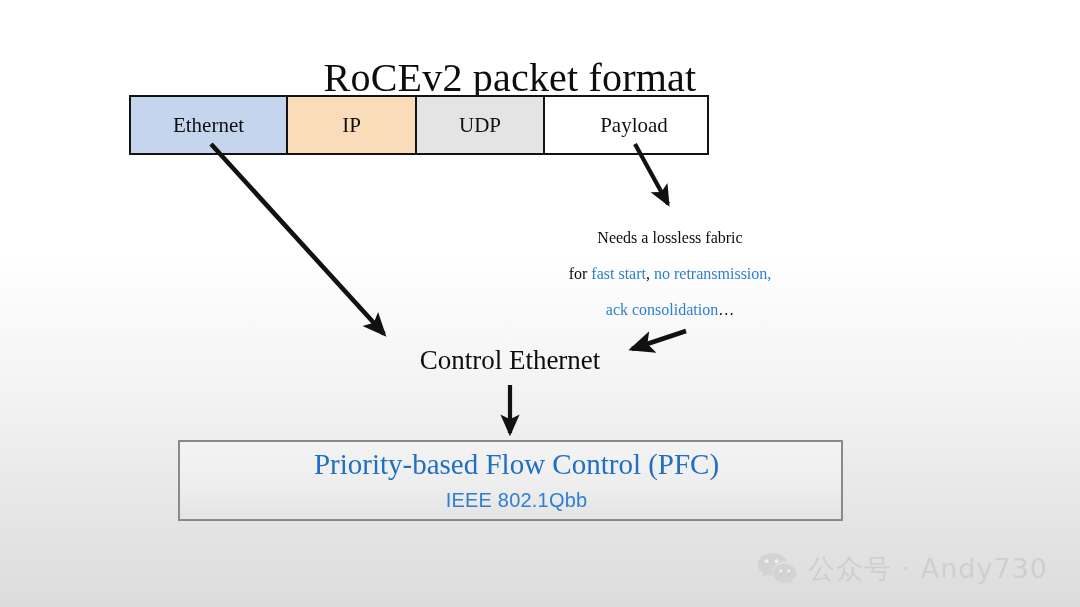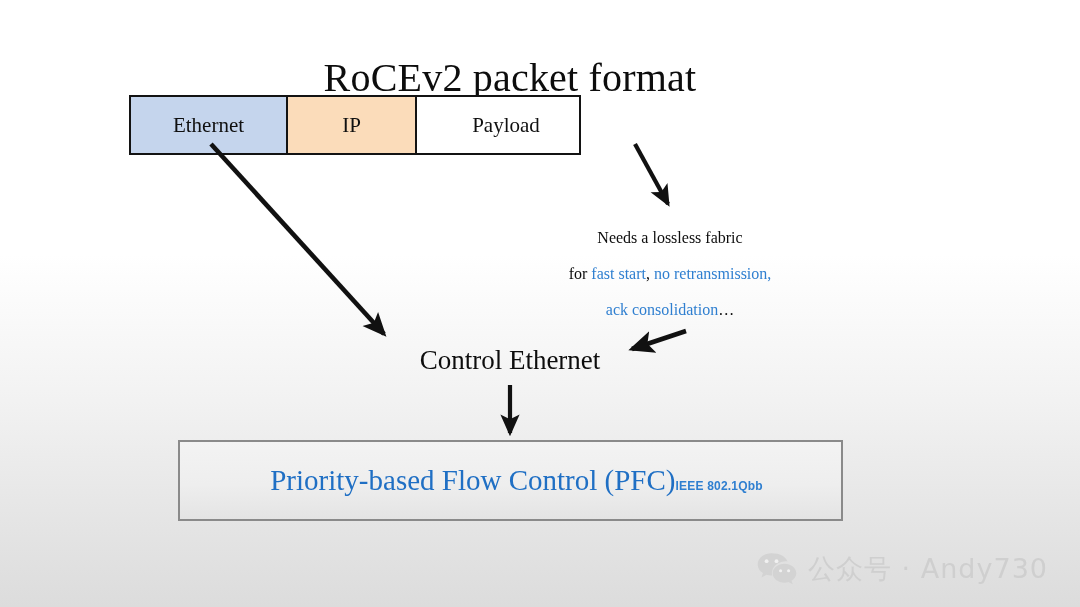--- a/index.html
+++ b/index.html
@@ -96,36 +96,36 @@
   #pfc-box {
     position: absolute;
     left: 178px;
     top: 440px;
     width: 665px;
     height: 81px;
     box-sizing: border-box;
     border: 2px solid #8a8a8a;
     background: linear-gradient(to bottom, #f3f3f3 0%, #eeeeee 55%, #e4e4e4 100%);
     display: flex;
-    flex-direction: row;
+    flex-direction: column;
     align-items: center;
     justify-content: center;
     padding-left: 12px;
   }
   #pfc-title {
     font-size: 29px;
     color: #1f6fc4;
     line-height: 1.05;
     white-space: nowrap;
   }
   #pfc-sub {
     margin-top: 10px;
     font-family: "Liberation Sans", sans-serif;
-    font-weight: bold;
-    font-size: 12px;
+    font-weight: normal;
+    font-size: 20px;
     color: #2f7fd0;
     letter-spacing: 0.2px;
     white-space: nowrap;
   }
 
   
   #watermark {
     position: absolute;
     right: 32px;
     bottom: 20px;
@@ -146,20 +146,21 @@
 </head>
 <body>
 
 <div id="slide">
 
   <div id="packet-title">RoCEv2 packet format</div>
 
   <div id="packet-row">
       <div class="pkt-field" style="width: 157px; background: rgb(197, 213, 237);">Ethernet</div>
       <div class="pkt-field" style="width: 129px; background: rgb(251, 220, 186);">IP</div>
+      <div class="pkt-field" style="width: 128px; background: rgb(228, 228, 228);">UDP</div>
       <div class="pkt-field" style="width: 162px; background: rgb(255, 255, 255);">Payload</div>
     </div>
 
   <svg id="arrows" viewBox="0 0 1080 607" xmlns="http://www.w3.org/2000/svg">
     <defs>
       <marker id="ahead" viewBox="0 0 10 10" refX="8.5" refY="5" markerWidth="5.2" markerHeight="5.2" orient="auto-start-reverse">
         <path d="M 0 0.6 L 10 5 L 0 9.4 L 2.2 5 Z" fill="#111111"></path>
       </marker>
       <marker id="ahead-sm" viewBox="0 0 10 10" refX="8.5" refY="5" markerWidth="5.6" markerHeight="5.6" orient="auto-start-reverse">
         <path d="M 0 0.6 L 10 5 L 0 9.4 L 2.2 5 Z" fill="#111111"></path>

